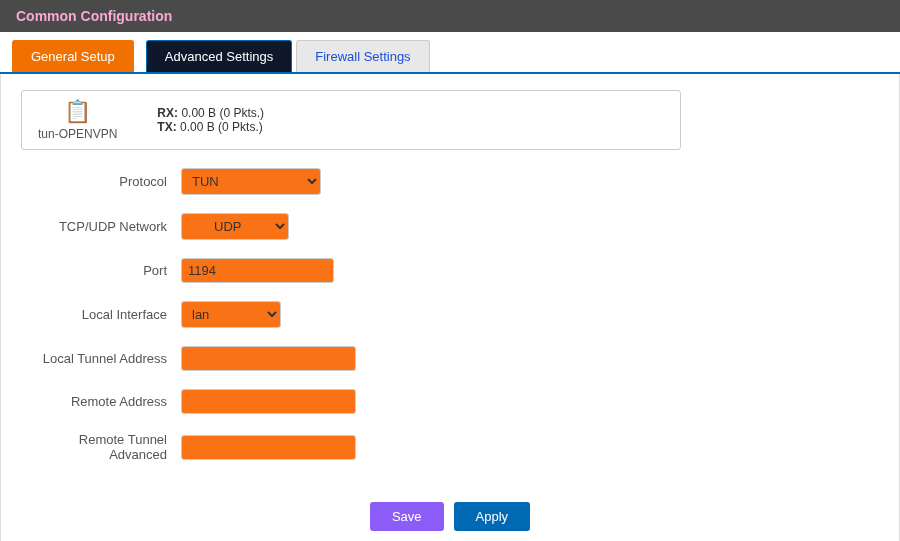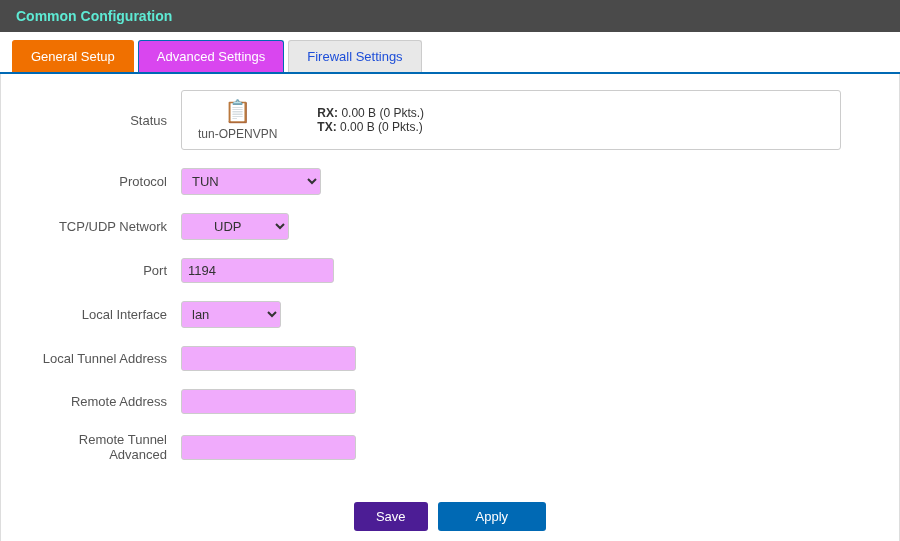--- a/index.html
+++ b/index.html
@@ -9,21 +9,21 @@
       background: #f0f0f0;
       color: #333;
     }
     .page-wrapper {
       width: 900px;
       min-height: 541px;
       background: #f0f0f0;
     }
     .title-bar {
       background: #4a4a4a;
-      color: #5eead4;
+      color: #f9a8d4;
       padding: 8px 16px;
       font-size: 14px;
       font-weight: bold;
     }
     .tab-bar {
       background: #fff;
       border-bottom: 2px solid #0069b4;
       padding: 8px 12px 0 12px;
       display: flex;
       gap: 4px;
@@ -38,23 +38,24 @@
       background: #e0e0e0;
       color: #333;
       text-align: center;
     }
     .tab.active-orange {
       background: #f07000;
       color: #fff;
       border-color: #f07000;
     }
     .tab.active-blue {
-      background: #d946ef;
+      background: #0f172a;
       color: #fff;
       border-color: #0069b4;
+      margin-left: 8px;
     }
     .tab.inactive {
       background: #e8e8e8;
       color: #1d4ed8;
       border: 1px solid #ccc;
       border-bottom: none;
     }
     .content-area {
       background: #fff;
       padding: 16px 20px 20px 20px;
@@ -107,53 +108,53 @@
     }
     .status-rx-tx span b {
       font-weight: bold;
     }
     select, input[type="text"] {
       border: 1px solid #ccc;
       border-radius: 3px;
       padding: 4px 6px;
       font-size: 13px;
       color: #333;
-      background: #f0abfc;
+      background: #f97316;
     }
     select {
       appearance: auto;
       cursor: pointer;
     }
     .protocol-select { width: 140px; }
     .network-select { width: 108px; padding-left: 28px; }
     .interface-select { width: 100px; }
     input.port-input { width: 153px; }
     input.address-input { width: 175px; }
     .buttons-row {
       display: flex;
       justify-content: center;
       gap: 10px;
       margin-top: 40px;
       padding-bottom: 20px;
     }
     .btn-save {
-      background: #4c1d95;
+      background: #8b5cf6;
       color: #fff;
       border: none;
       border-radius: 3px;
       padding: 7px 22px;
       font-size: 13px;
       cursor: pointer;
     }
     .btn-apply {
       background: #0069b4;
       color: #fff;
       border: none;
       border-radius: 3px;
-      padding: 7px 38px;
+      padding: 7px 22px;
       font-size: 13px;
       cursor: pointer;
     }
   </style>
 </head>
 <body>
 
 <div class="page-wrapper">
   <div class="title-bar">
     <span>Common Configuration</span>
@@ -167,21 +168,20 @@
       <span>Advanced Settings</span>
     </div>
     <div class="tab inactive">
       <span>Firewall Settings</span>
     </div>
   </div>
 
   <div class="content-area">
 
     <div class="form-row">
-      <div class="form-label">Status</div>
       <div class="status-box">
         <div class="status-icon-area">
           <span class="icon-img">📋</span>
           <span>tun-OPENVPN</span>
         </div>
         <div class="status-rx-tx">
           <span>
             <b>RX:</b>
             <span>0.00 B (0 Pkts.)</span>
           </span>

